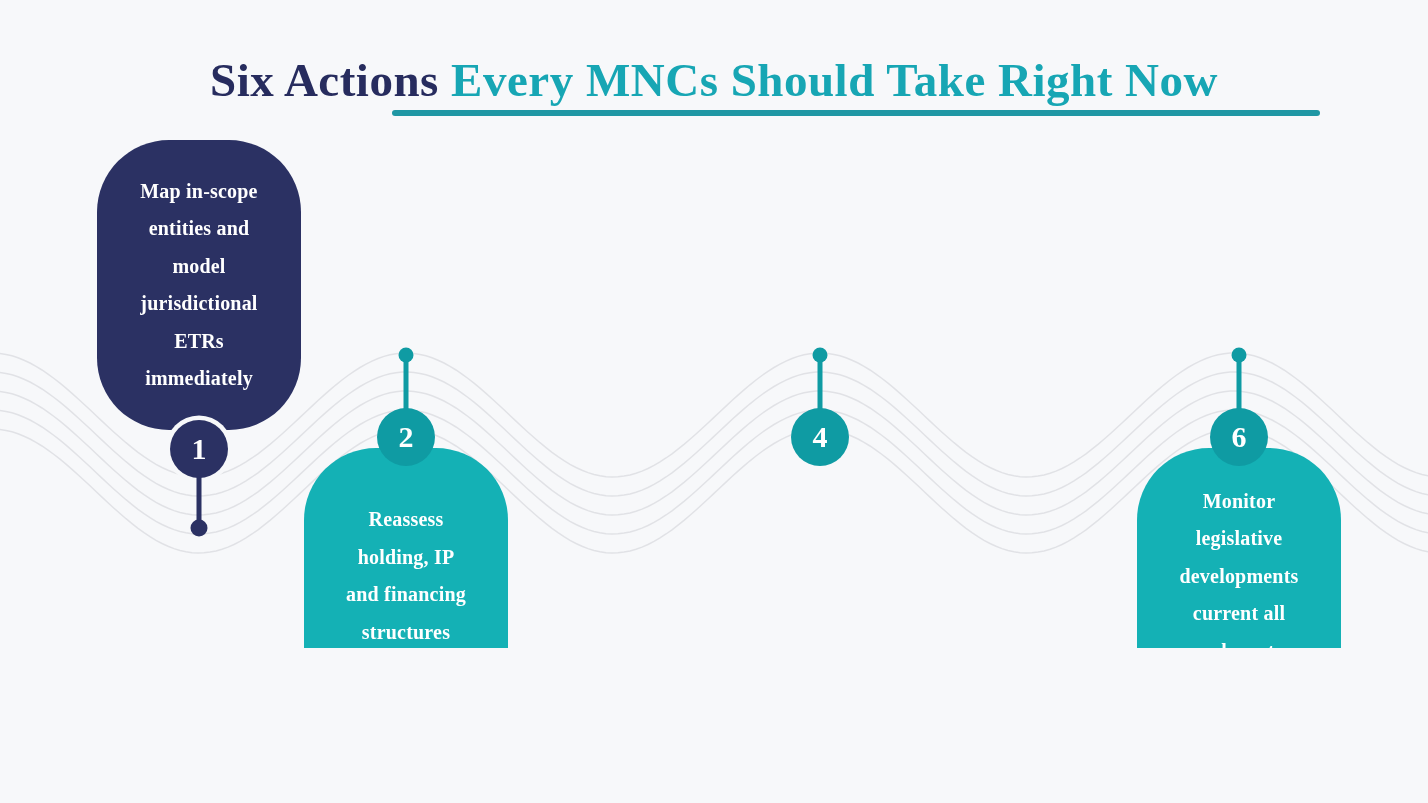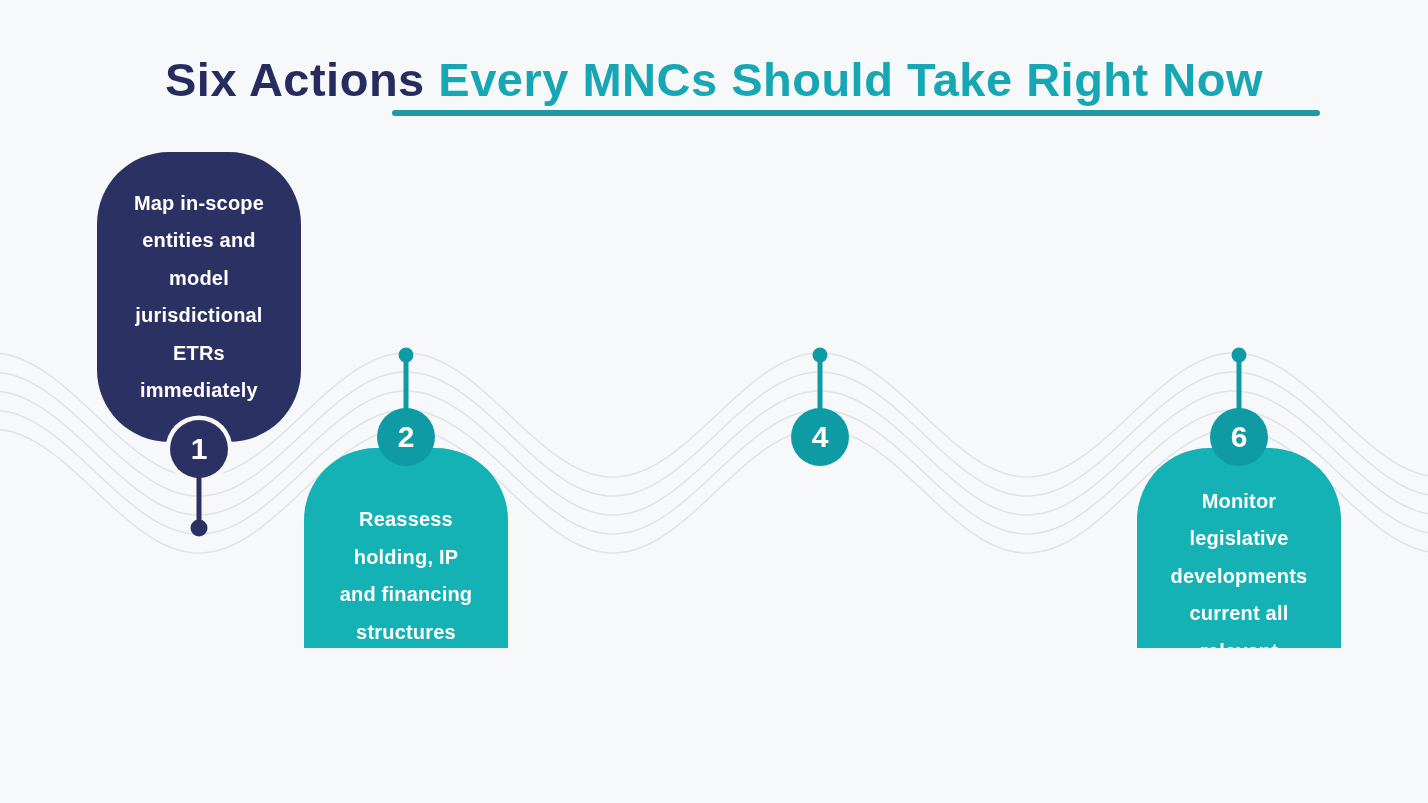--- a/index.html
+++ b/index.html
@@ -4,21 +4,21 @@
 <style>
   :root{
     --bg:#f7f8fa; --navy:#2b3163; --teal:#14b1b5; --teal-dark:#0f9ba3;
     --title-navy:#272c5e; --title-teal:#17a6b4; --underline:#1f97a4;
     --wave:#e1e2e6; --white:#ffffff;
   }
   *{margin:0;padding:0;box-sizing:border-box;}
   html,body{background:var(--bg);}
   .stage{
     position:relative;width:1428px;height:648px;background:var(--bg);
-    overflow:hidden;font-family:Liberation Sans, sans-serif;padding-left:12px;
+    overflow:hidden;font-family:Liberation Serif, serif;padding-left:12px;
   }
   
   .title{
     position:absolute;left:0;top:52px;width:100%;text-align:center;
     font-size:47px;font-weight:800;letter-spacing:.5px;line-height:56px;white-space:nowrap;
   }
   .title .t-dark{color:var(--title-navy);}
   .title .t-teal{color:var(--title-teal);}
   .title-underline{
     position:absolute;left:392px;top:110px;width:928px;height:6px;
@@ -26,21 +26,21 @@
   }
   
   .wave{position:absolute;left:0;top:0;z-index:1;}
   .wave polyline{fill:none;stroke:var(--wave);stroke-width:1.5;}
   
   .card{position:absolute;top:0;width:204px;height:803px;}
   .bubble{
     position:absolute;left:0;width:204px;border-radius:72px;z-index:2;
     display:flex;align-items:center;justify-content:center;text-align:center;
   }
-  .card.navy .bubble{top:152px;height:290px;background:var(--navy);text-align:center;}
+  .card.navy .bubble{top:140px;height:290px;background:var(--navy);text-align:center;}
   .card.teal .bubble{top:448px;height:294px;background:var(--teal);}
   .bubble p{
     color:var(--white);font-size:20px;line-height:37.5px;font-weight:600;
     letter-spacing:.2px;white-space:pre-line;
   }
   .ring{
     position:absolute;left:50%;top:449px;width:67px;height:67px;border-radius:50%;
     background:var(--bg);transform:translate(-50%,-50%);z-index:3;
   }
   .stem{position:absolute;left:50%;width:5px;transform:translateX(-50%);z-index:4;}

